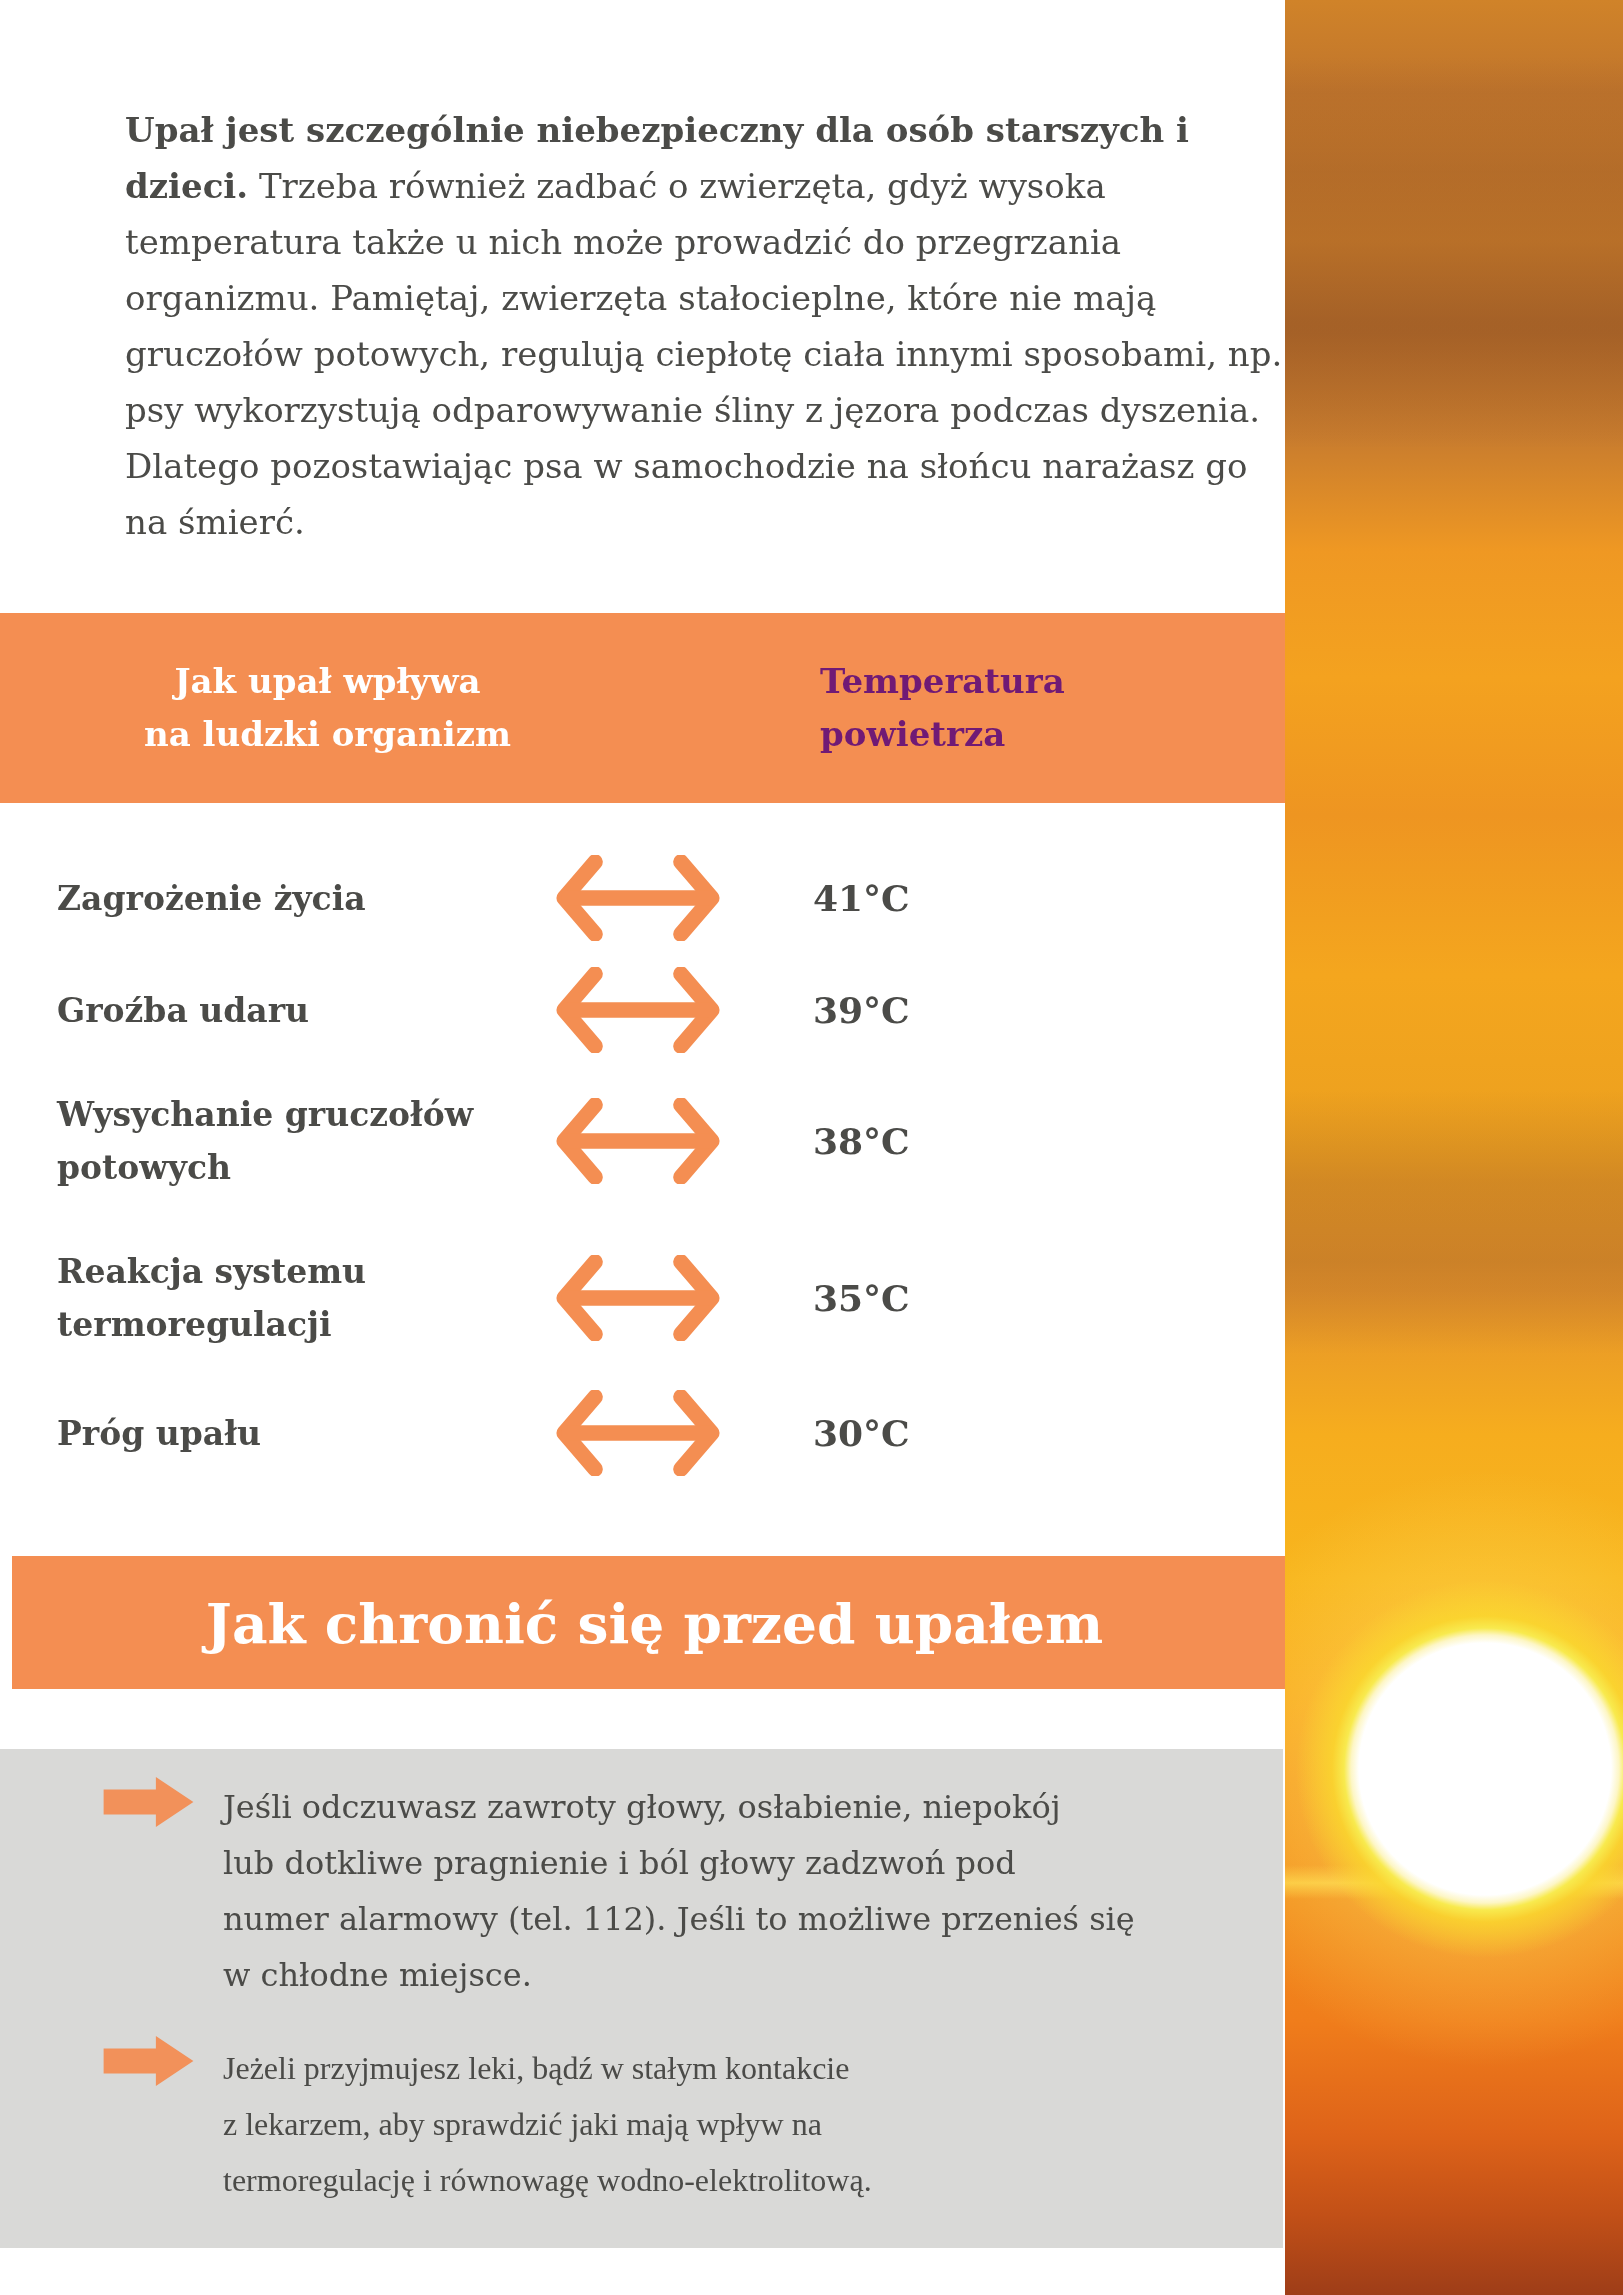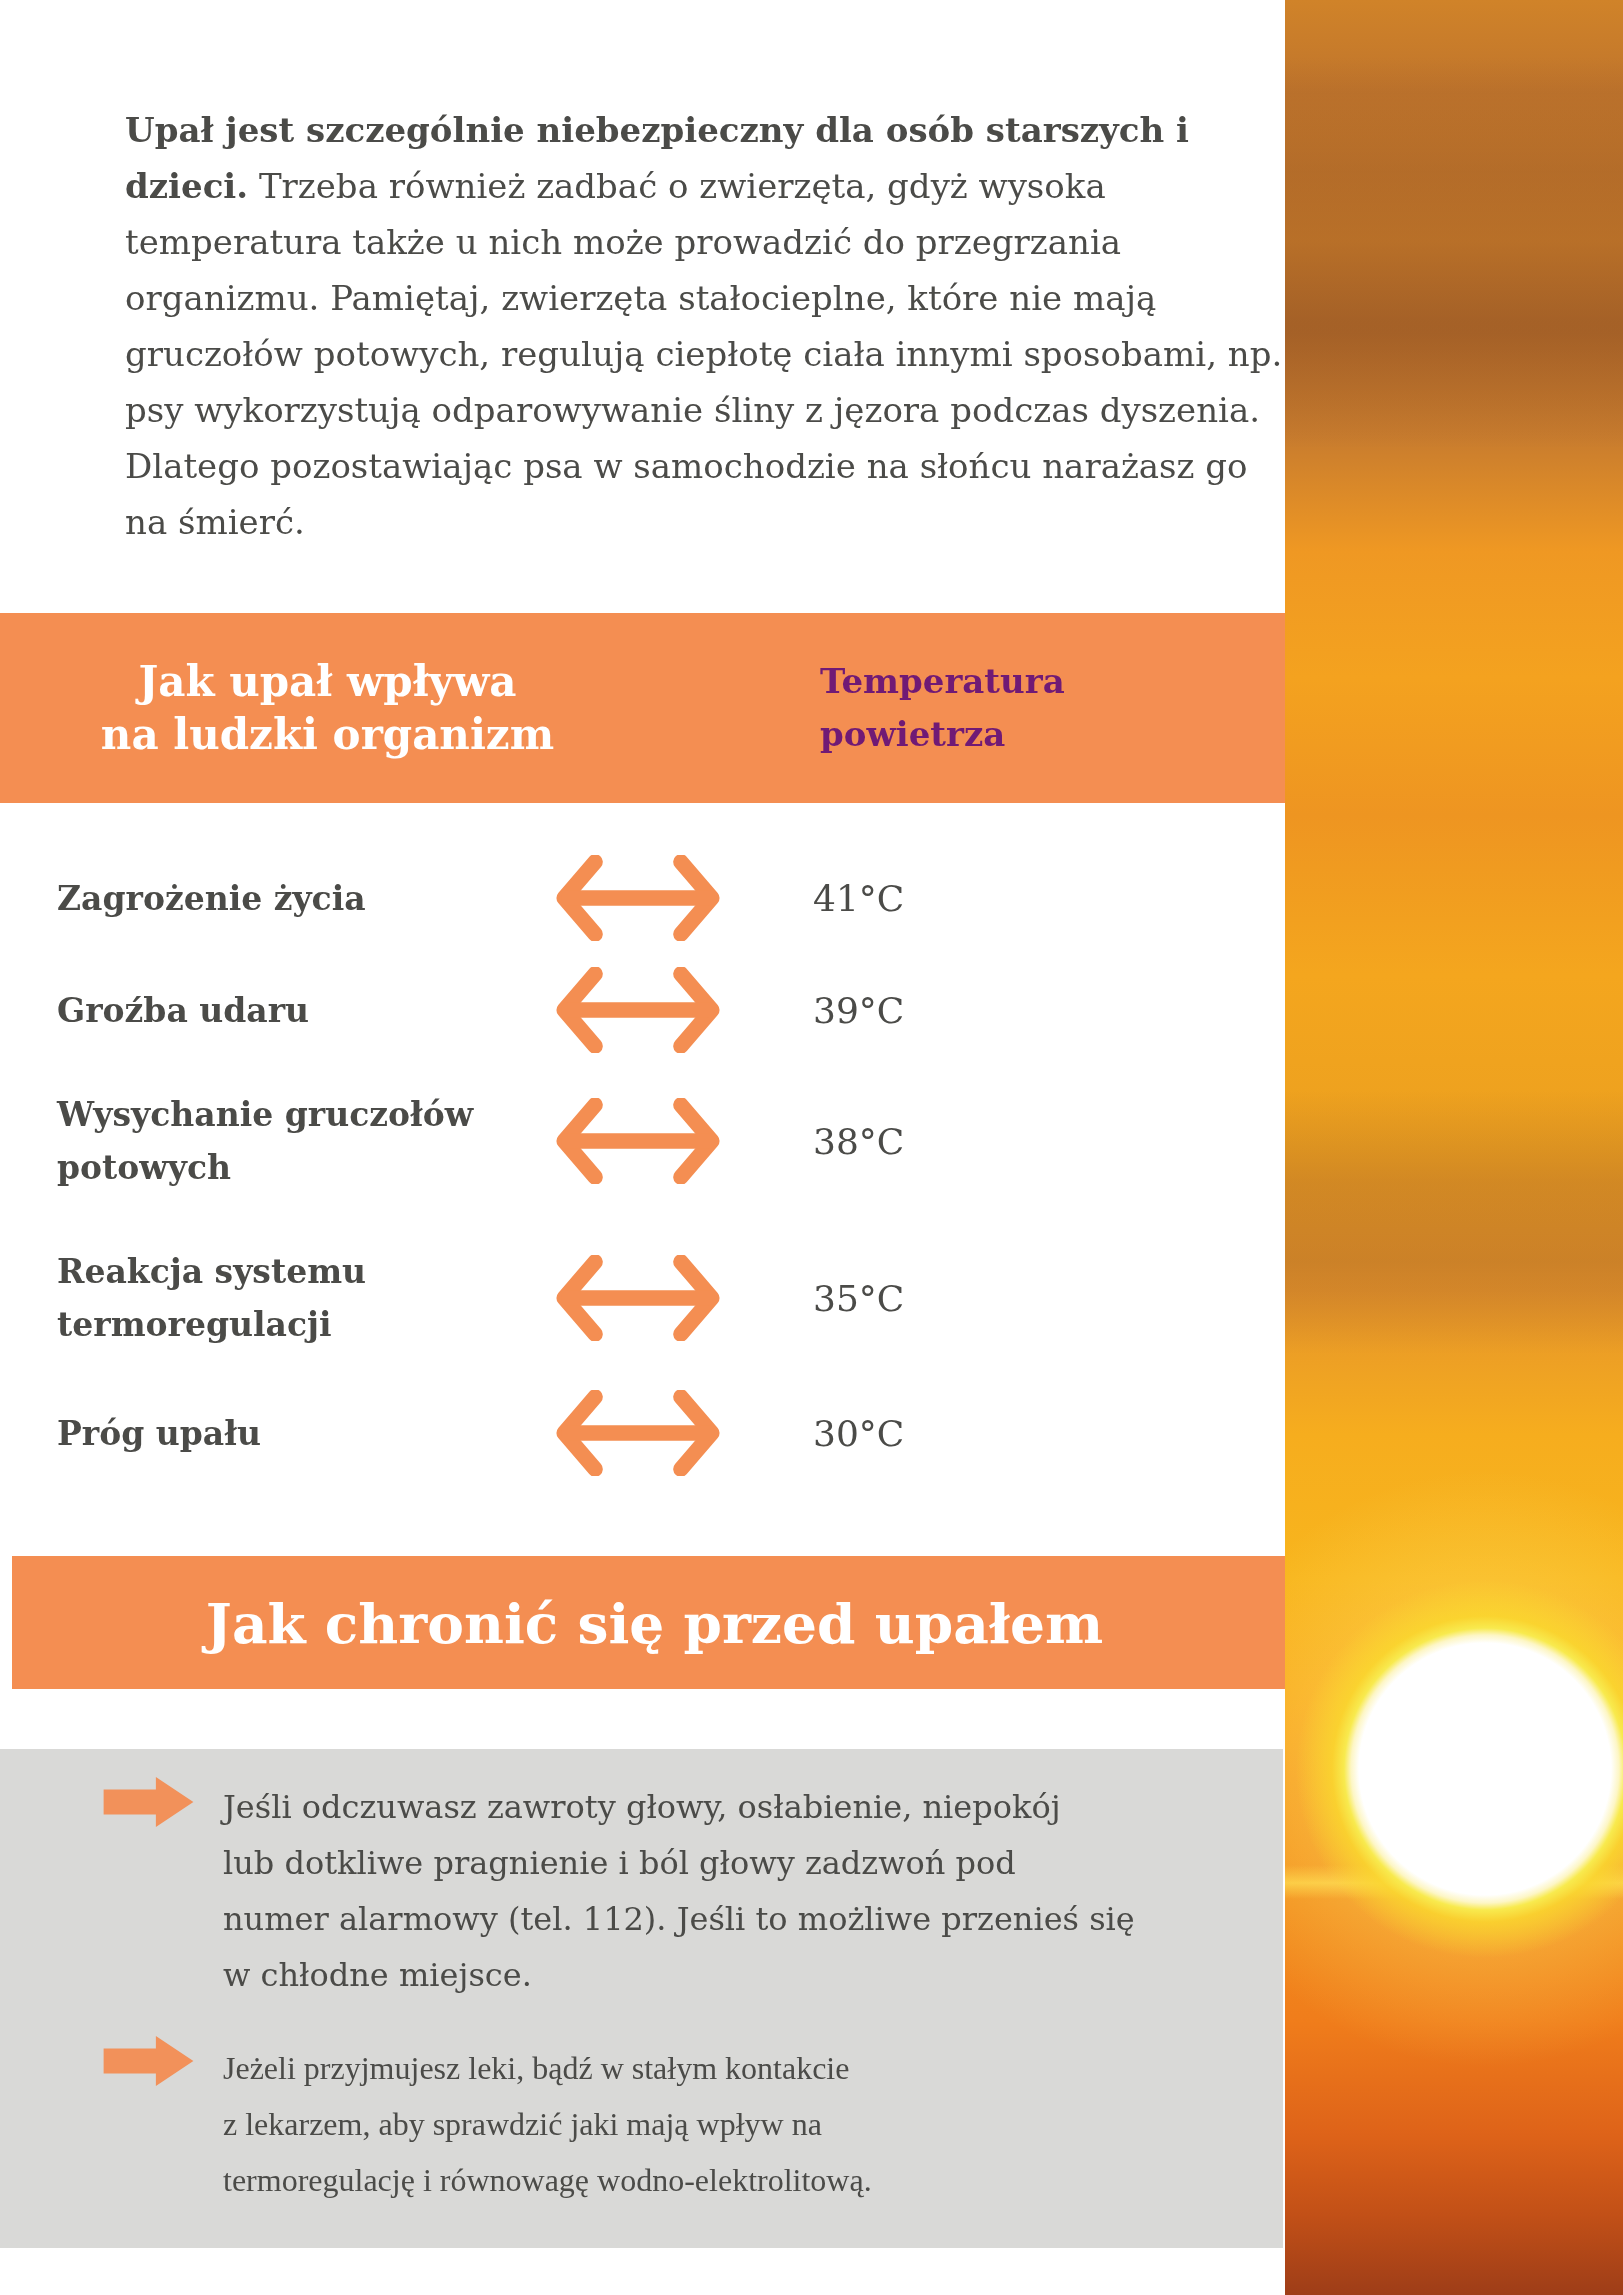--- a/index.html
+++ b/index.html
@@ -12,36 +12,36 @@
     position:absolute;left:109px;top:68px;width:1159px;
     font-size:34px;line-height:56px;color:#4B4B48;margin-left:16px;
   }
   .intro b{font-weight:bold;}
   
   .band1{
     position:absolute;left:0;top:613px;width:1285px;height:190px;background:#F48E52;
   }
   .band1 .col1{
     position:absolute;left:98px;top:50%;transform:translateY(-50%);width:459px;
-    text-align:center;color:#ffffff;font-weight:bold;font-size:42px;line-height:53px;
+    text-align:center;color:#ffffff;font-weight:bold;font-size:34px;line-height:53px;
   }
   .band1 .col2{
     position:absolute;left:820px;top:50%;transform:translateY(-50%);
     text-align:left;color:#701a75;font-weight:bold;font-size:34px;line-height:53px;
   }
   
   .t-row{position:absolute;left:0;width:1285px;height:0;}
   .t-label{
     position:absolute;left:57px;width:436px;top:0;transform:translateY(-50%);
     font-weight:bold;font-size:33px;line-height:53px;color:#4B4B48;
   }
   .t-arrow{position:absolute;left:555px;top:0;transform:translateY(-50%);width:166px;height:86px;}
   .t-temp{
     position:absolute;left:813px;top:0;transform:translateY(-50%);
-    font-weight:normal;font-size:36px;color:#4B4B48;white-space:nowrap;text-align:right;
+    font-weight:bold;font-size:36px;color:#4B4B48;white-space:nowrap;text-align:right;
   }
   
   .band2{
     position:absolute;left:12px;top:1556px;width:1285px;height:133px;background:#F48E52;
   }
   .band2 .title{
     position:absolute;left:0;width:100%;top:50%;transform:translateY(-50%);
     text-align:center;color:#ffffff;font-weight:bold;font-size:55px;white-space:nowrap;
   }
   

